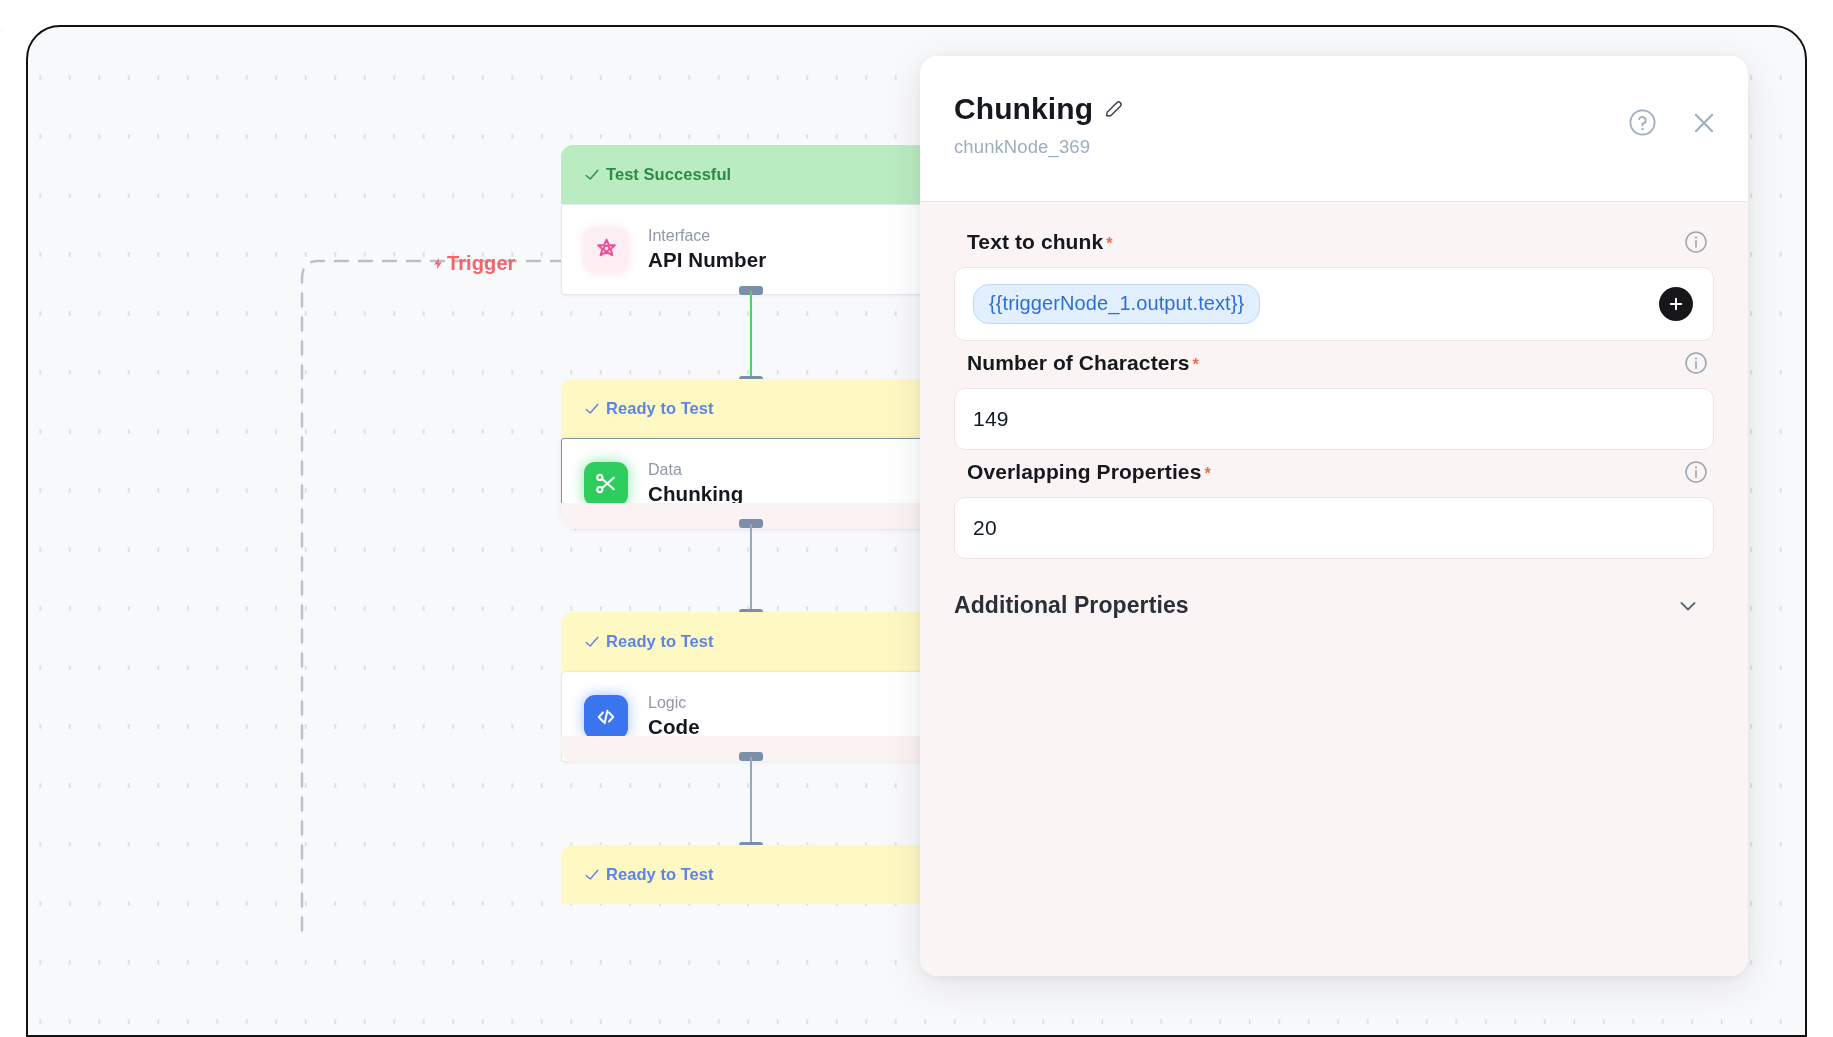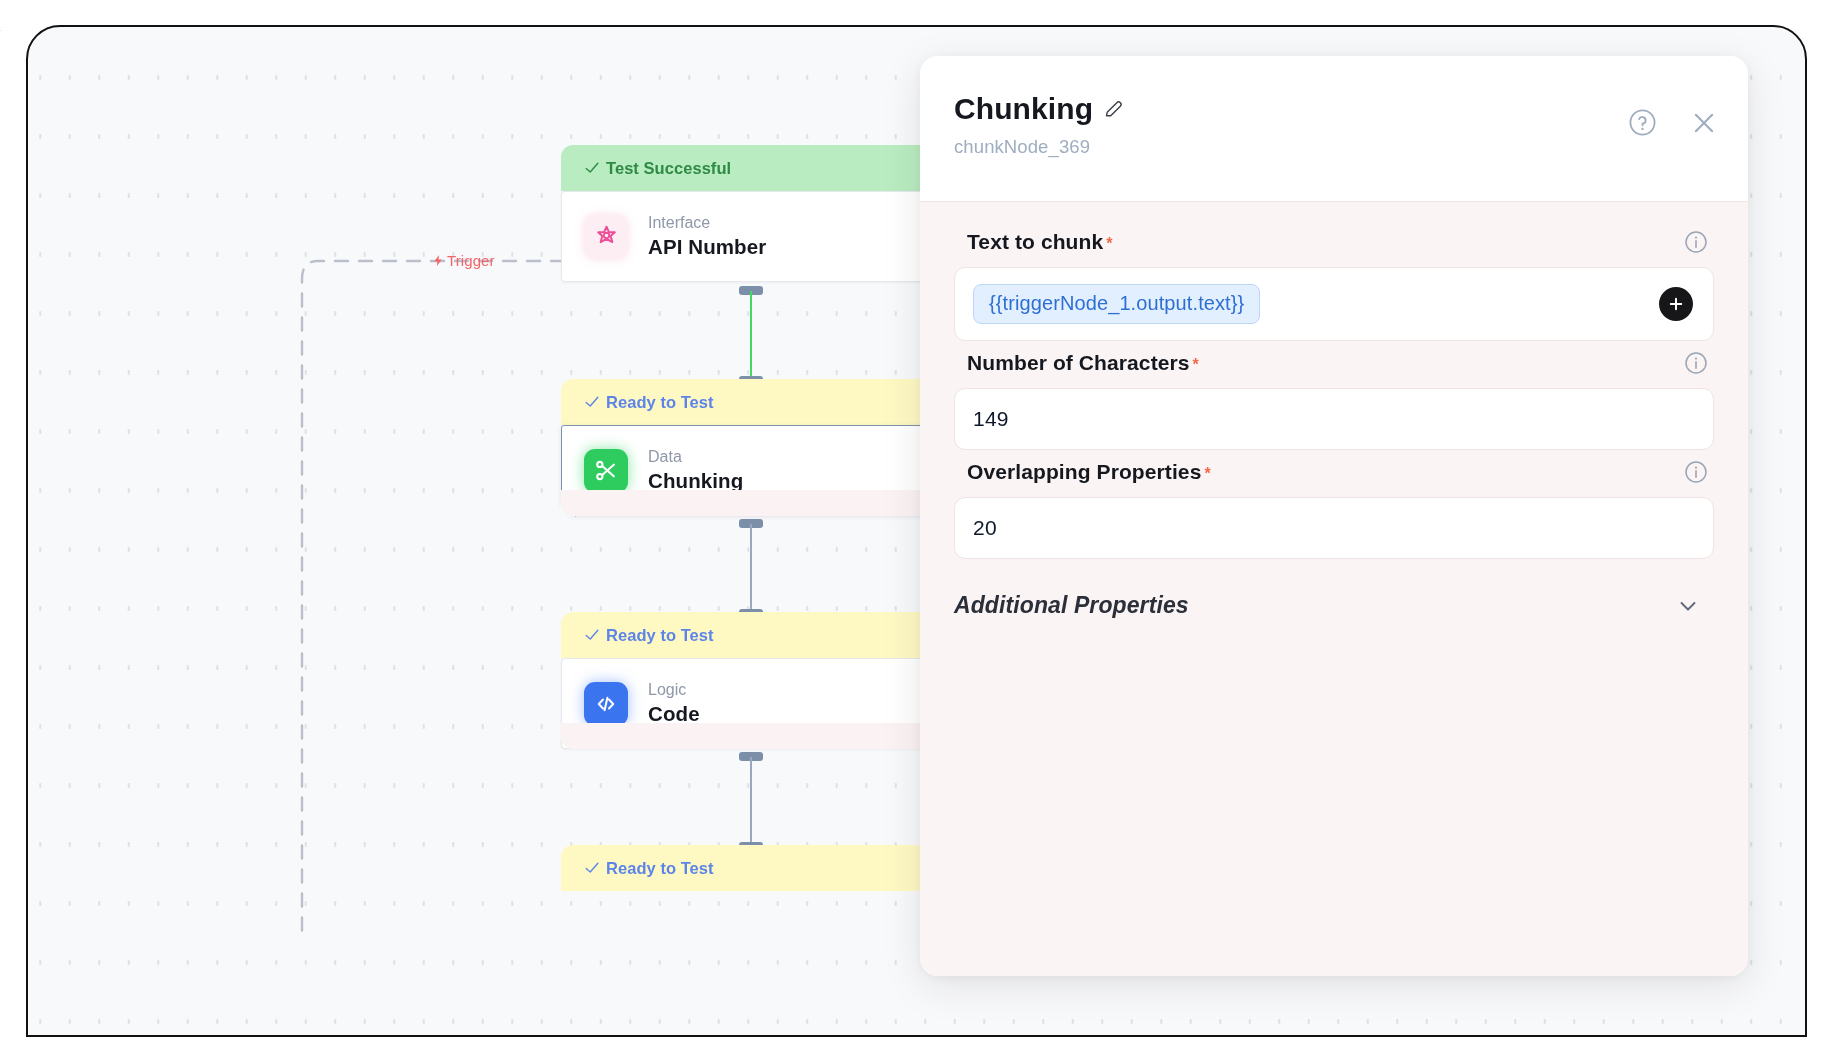--- a/index.html
+++ b/index.html
@@ -37,30 +37,30 @@
     background-size: 29.5px 59px;
     background-position: 27px 21px;
     opacity:.55;
   }
 
   
   .trigger-path { position:absolute; left:270px; top:190px; width:300px; height:720px; pointer-events:none; }
   .trigger-label {
     position:absolute; left:404px; top:225px;
     display:flex; align-items:center; gap:2px;
-    font-size:15px; font-weight:400; color:#f4656a; letter-spacing:.1px;
+    font-size:20px; font-weight:700; color:#f4656a; letter-spacing:.1px;
     white-space:nowrap;
   }
   .bolt-ic { width:13px; height:15px; display:block; }
 
   
   .node { position:absolute; left:533px; width:378px; }
 
   .node-banner {
-    position:relative; height:46px;
+    position:relative; height:59px;
     border-top-left-radius:12px; border-top-right-radius:12px;
     display:flex; align-items:center; padding-left:24px; gap:7px;
     font-size:16.5px; font-weight:600; letter-spacing:.05px;
   }
   .node-banner.ok     { background:#b9ecc0; color:#2f8a46; }
   .node-banner.ready  { background:#fef9c3; color:#5d84e8; }
   .node-banner::after {
     content:""; position:absolute; right:0px; bottom:-13px;
     width:14px; height:14px; background:inherit;
     clip-path: polygon(0 0, 100% 0, 0 100%);
@@ -149,34 +149,34 @@
     border-radius:11px; min-height:62px;
     display:flex; align-items:center; padding:0 18px;
     position:relative;
   }
   .field-input.tall { min-height:74px; }
   .field-value { font-size:21px; color:#0f172a; letter-spacing:.2px; }
 
   .token {
     display:inline-flex; align-items:center;
     background:#e2efff; border:1px solid #bcd7f8; color:#2e6fd4;
-    border-radius:8px; padding:7px 15px 8px;
+    border-radius:16px; padding:7px 15px 8px;
     font-size:20px; letter-spacing:.1px;
   }
   .plus-btn {
     position:absolute; right:20px; top:50%; transform:translateY(-50%);
     width:34px; height:34px; border-radius:50%; background:#17171a;
     display:flex; align-items:center; justify-content:center; cursor:pointer;
   }
 
   .addl-row {
     margin-top:33px; display:flex; align-items:center; justify-content:space-between;
     padding-right:14px; cursor:pointer;
   }
-  .addl-title { font-size:23px; font-weight:700; color:#2a2f3a; letter-spacing:.1px;font-style:italic; }
+  .addl-title { font-size:23px; font-weight:700; color:#2a2f3a; letter-spacing:.1px; }
   .chev-ic { width:24px; height:24px; }
 </style>
 </head>
 <body>
 
 <div id="app-root">
 
   <div class="frame-guide-v"></div>
   <div class="frame-guide-h"></div>
   <div class="frame-guide-h2"></div>

